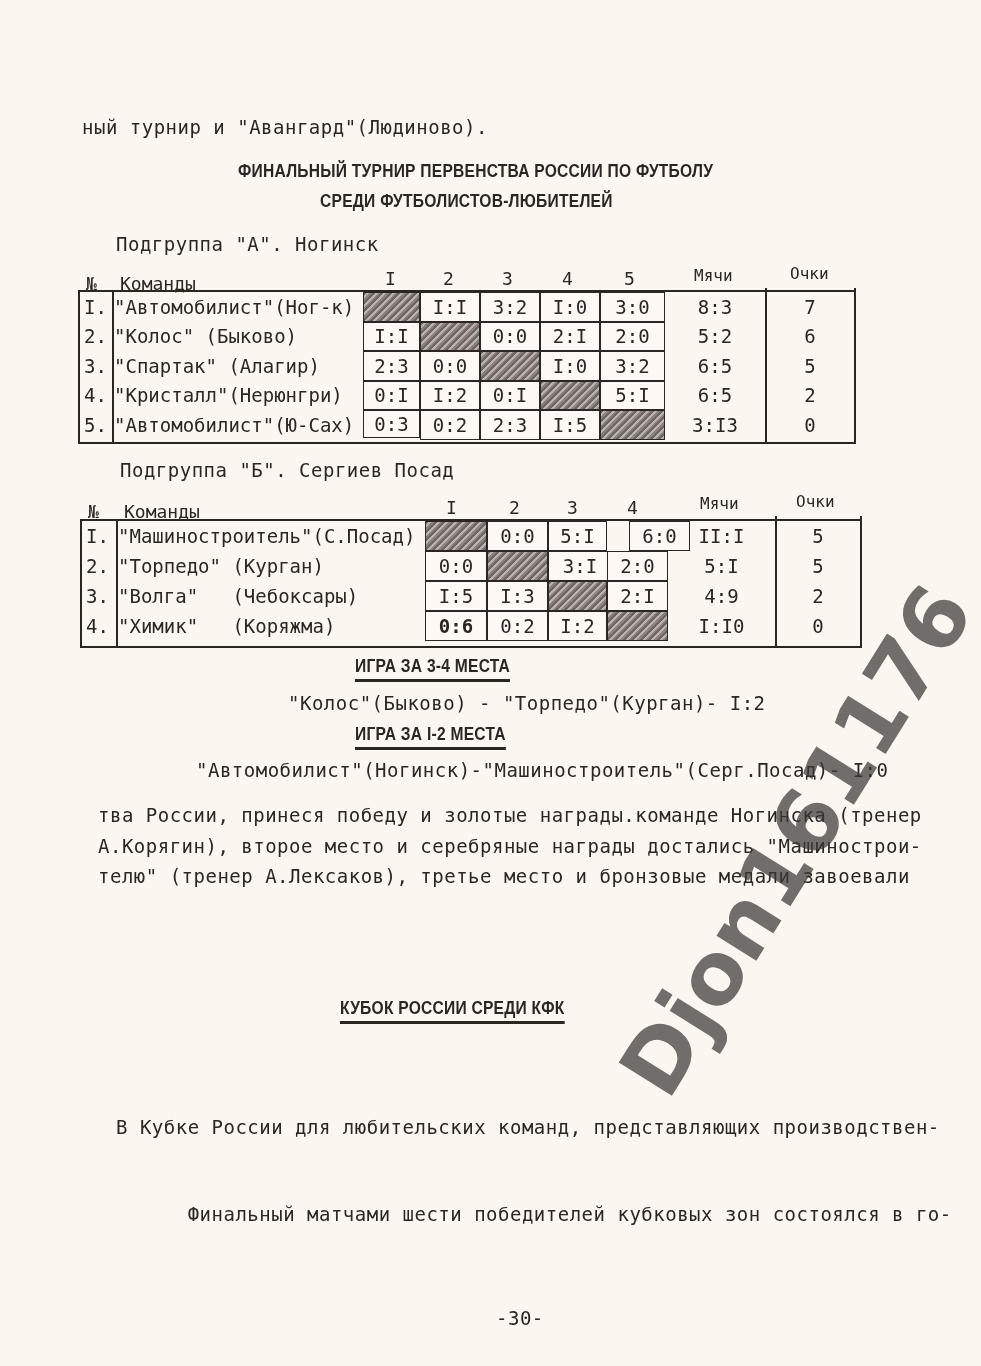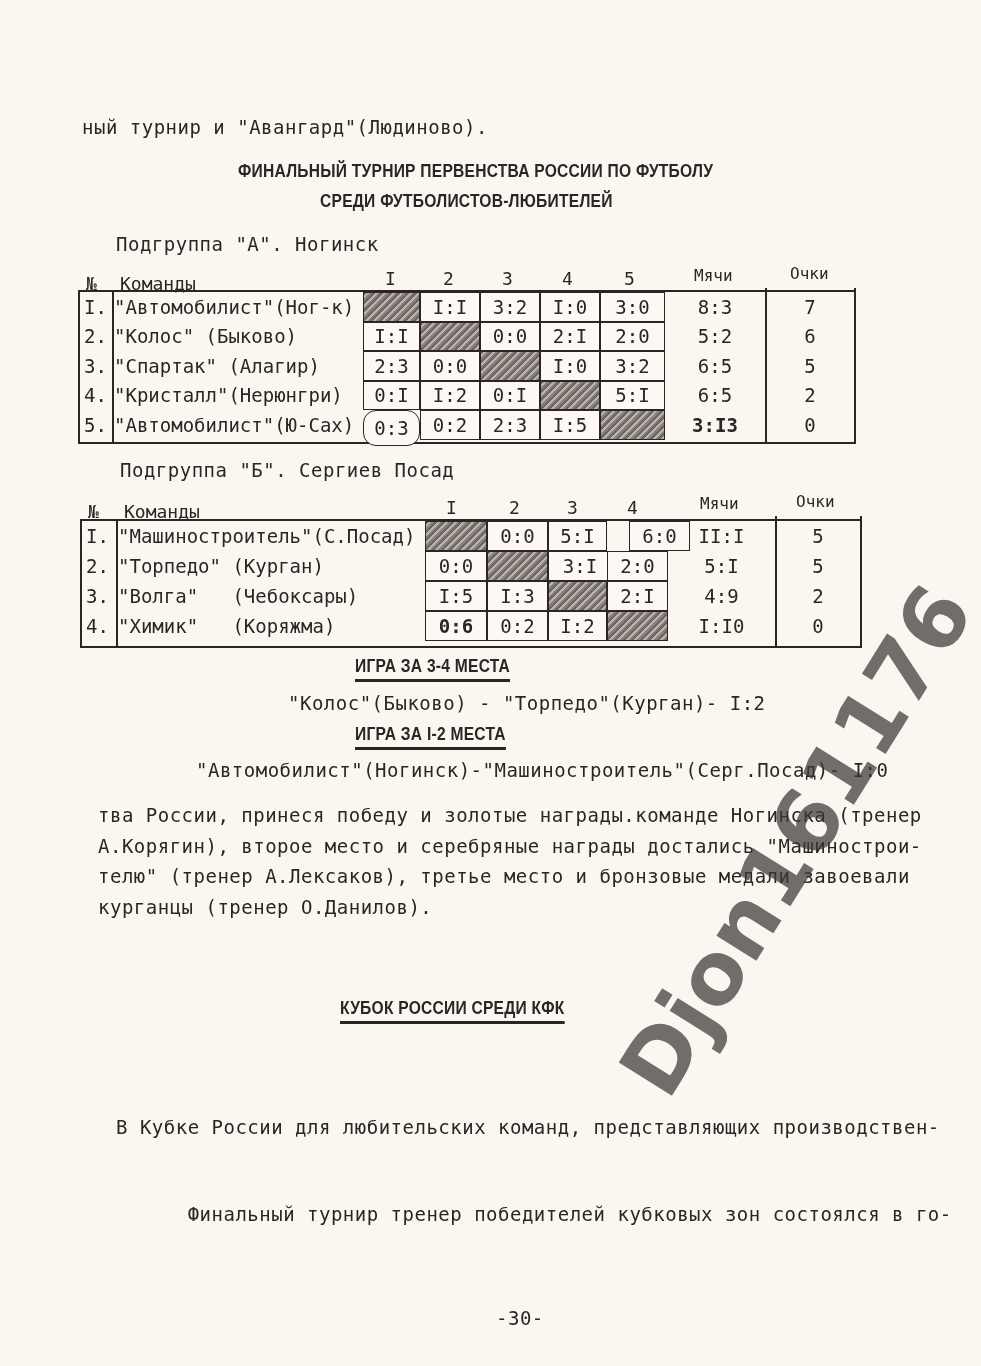--- a/index.html
+++ b/index.html
@@ -76,26 +76,26 @@
       <div class="plain" style="left: 114px; top: 380.5px; width: 250px; height: 29.5px; justify-content: flex-start; white-space: pre;">"Кристалл"(Нерюнгри)</div>
       <div class="cell" style="left: 363px; top: 380.5px; width: 57px; height: 29.5px;">0:I</div>
       <div class="cell" style="left: 420px; top: 380.5px; width: 60px; height: 29.5px;">I:2</div>
       <div class="cell" style="left: 480px; top: 380.5px; width: 60px; height: 29.5px;">0:I</div>
       <div class="cell hatch" style="left: 540px; top: 380.5px; width: 60px; height: 29.5px;"></div>
       <div class="cell" style="left: 600px; top: 380.5px; width: 65px; height: 29.5px;">5:I</div>
       <div class="plain" style="left: 665px; top: 380.5px; width: 100px; height: 29.5px;">6:5</div>
       <div class="plain" style="left: 766px; top: 380.5px; width: 88px; height: 29.5px;">2</div>
       <div class="plain" style="left: 80px; top: 410px; width: 32px; height: 29.5px; justify-content: flex-start; padding-left: 4px;">5.</div>
       <div class="plain" style="left: 114px; top: 410px; width: 250px; height: 29.5px; justify-content: flex-start; white-space: pre;">"Автомобилист"(Ю-Сах)</div>
-      <div class="cell" style="left: 363px; top: 410px; width: 57px; height: 36px; border-radius: 13px;">0:3</div>
+      <div class="cell" style="left: 363px; top: 410px; width: 57px; height: 28px;">0:3</div>
       <div class="cell" style="left: 420px; top: 410px; width: 60px; height: 29.5px;">0:2</div>
       <div class="cell" style="left: 480px; top: 410px; width: 60px; height: 29.5px;">2:3</div>
       <div class="cell" style="left: 540px; top: 410px; width: 60px; height: 29.5px;">I:5</div>
       <div class="cell hatch" style="left: 600px; top: 410px; width: 65px; height: 29.5px;"></div>
-      <div class="plain" style="left: 665px; top: 410px; width: 100px; height: 29.5px; font-weight: bold;">3:I3</div>
+      <div class="plain" style="left: 665px; top: 410px; width: 100px; height: 29.5px;">3:I3</div>
       <div class="plain" style="left: 766px; top: 410px; width: 88px; height: 29.5px;">0</div>
     </div>
 </div>
 
 <div class="abs typed" style="left:120px;top:459px;">Подгруппа "Б". Сергиев Посад</div>
 
 <div>
   <div class="hdr" style="left:88px;top:501px;">№</div>
   <div class="hdr" style="left:124px;top:501px;">Команды</div>
   <div class="hdr" style="left:446px;top:497px;">I</div>
@@ -147,27 +147,26 @@
 
 <div class="abs heading u" style="left:355px;top:655px;">ИГРА ЗА 3-4 МЕСТА</div>
 <div class="abs typed" style="left:288px;top:692px;">"Колос"(Быково) - "Торпедо"(Курган)- I:2</div>
 <div class="abs heading u" style="left:355px;top:723px;">ИГРА ЗА I-2 МЕСТА</div>
 <div class="abs typed" style="left:196px;top:759px;">"Автомобилист"(Ногинск)-"Машиностроитель"(Серг.Посад)- I:0</div>
 
 <div class="abs typed" style="left:98px;top:800px;line-height:30.5px;">
   <div>тва России, принеся победу и золотые награды.команде Ногинска (тренер</div>
   <div>А.Корягин), второе место и серебряные награды достались "Машинострои-</div>
   <div>телю" (тренер А.Лексаков), третье место и бронзовые медали завоевали</div>
-  <div>курганцы (тренер О.Данилов).</div>
 </div>
 
 <div class="abs heading u" style="left:340px;top:997px;">КУБОК РОССИИ СРЕДИ КФК</div>
 <div class="abs typed" style="left:116px;top:1055px;line-height:29px;white-space:pre;">
   <div>В Кубке России для любительских команд, представляющих производствен-</div>
-  <div>      Финальный турнир тренер победителей кубковых зон состоялся в го-</div>
+  <div>      Финальный матчами шести победителей кубковых зон состоялся в го-</div>
   
   
   
 </div>
 
 <div class="abs typed" style="left:496px;top:1307px;">-30-</div>
 
 <div class="watermark">Djon161176</div>
 
 </body></html>

